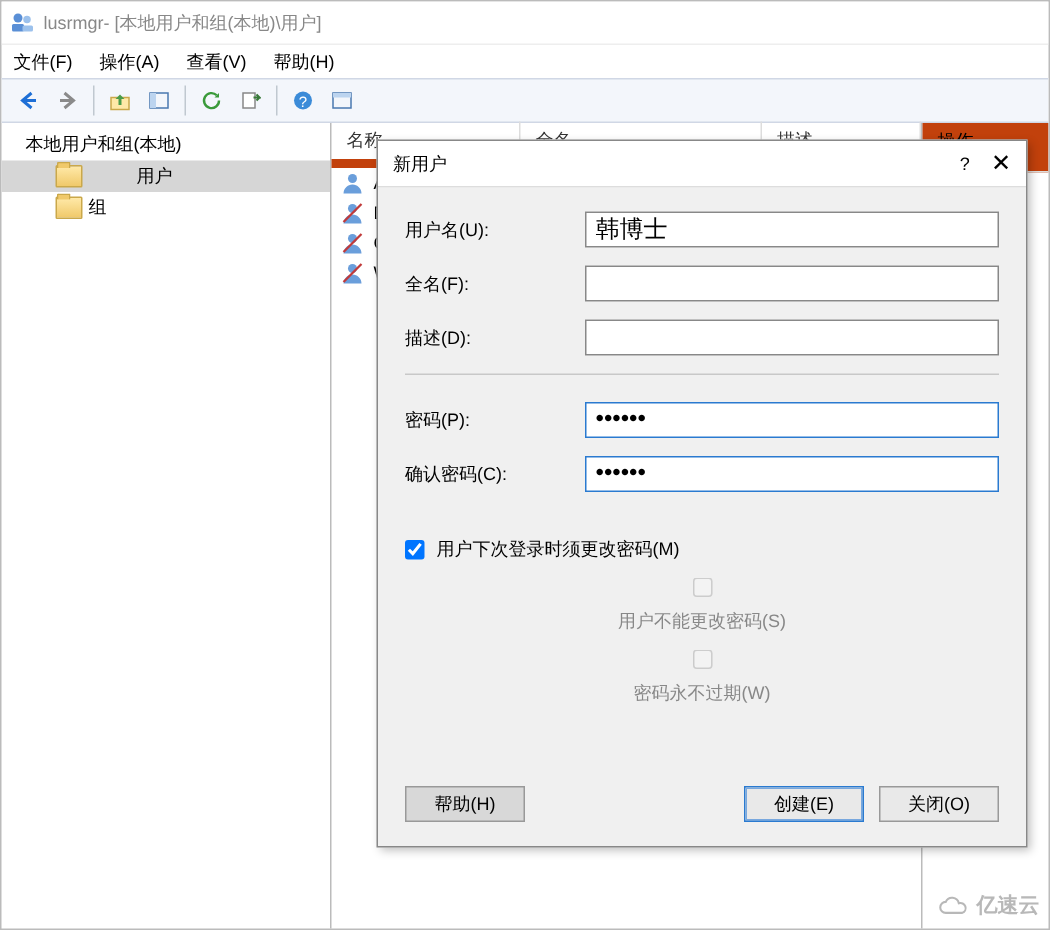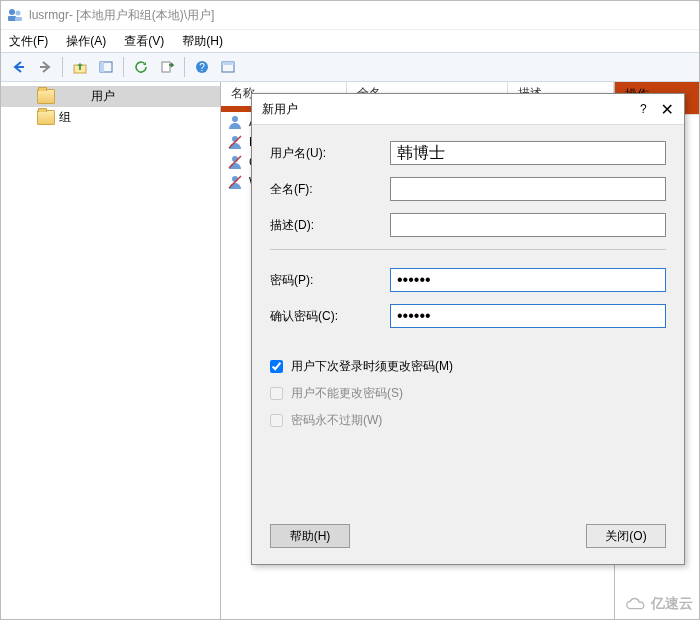--- a/index.html
+++ b/index.html
@@ -32,21 +32,21 @@
   .dlg-title .ctl{display:flex;gap:14px;align-items:center;}
   .dlg-title .times{font-size:16px;font-family:Arial;}
   .dlg-body{padding:16px 18px 0 18px;}
   .frow{display:flex;align-items:center;margin-bottom:12px;}
   .frow label{width:120px;color:#000;}
   .frow input[type=text],.frow input[type=password]{flex:1;height:22px;border:1px solid #888;padding:0 6px;font-family:inherit;font-size:16px;background:#fff;}
   .frow input.hl{border:1px solid #2a7ad0;}
   .hr{border:none;border-top:1px solid #c8c8c8;margin:10px 0 18px 0;}
   .ck{display:flex;align-items:center;gap:8px;margin-bottom:10px;}
   .ck input{width:13px;height:13px;margin:0;}
-  .ck.dis{color:#888;}
+  .ck.dis{color:#888;flex-direction:column;}
   .dlg-foot{position:absolute;bottom:16px;left:18px;right:18px;display:flex;justify-content:space-between;}
   .btn{min-width:80px;height:24px;border:1px solid #999;background:#e9e9e9;font-family:inherit;font-size:12px;padding:0 14px;cursor:default;}
   .btn.def{border:1px solid #2a7ad0;box-shadow:0 0 0 1px #79a8de inset;}
   .btn.hlp{background:#d8d8d8;}
   .wm{position:absolute;right:6px;bottom:6px;color:#b8b8b8;font-size:14px;font-weight:bold;display:flex;align-items:center;gap:4px;}
   .wm svg{width:22px;height:14px;}
 </style>
 </head>
 <body>
 
@@ -121,20 +121,27 @@
     <div class="tbtn">
         <svg width="14" height="14" viewBox="0 0 14 14">
           <rect x="1" y="2" width="12" height="10" fill="none" stroke="#4a78b0"></rect>
           <rect x="1" y="2" width="12" height="3" fill="#bcd4ef"></rect>
         </svg>
       </div>
   </div>
 
   <div class="body">
     <div class="tree">
+      <div class="treerow">
+        <span class="appicon"><svg viewBox="0 0 16 16">
+              <circle cx="5" cy="5" r="3" fill="#5a8fd6"></circle>
+              <circle cx="11" cy="6" r="2.5" fill="#9cc1ec"></circle>
+            </svg></span>
+        <span>本地用户和组(本地)</span>
+      </div>
       <div class="treerow child sel">
         <span class="foldericon"></span>
         <span>用户</span>
       </div>
       <div class="treerow child">
         <span class="foldericon"></span>
         <span>组</span>
       </div>
     </div>
 
@@ -222,20 +229,21 @@
         <span>用户不能更改密码(S)</span>
       </div>
       <div class="ck dis">
         <input type="checkbox" disabled="" style="">
         <span>密码永不过期(W)</span>
       </div>
     </div>
     <div class="dlg-foot">
       <button class="btn hlp">帮助(H)</button>
       <div style="display:flex;gap:10px">
+        <button class="btn def">创建(E)</button>
         <button class="btn" style="width:50px;overflow:hidden">关闭(O)</button>
       </div>
     </div>
   </div>
 
   <div class="wm">
     <svg viewBox="0 0 24 14">
         <path d="M6 12a4 4 0 010-8 5 5 0 019.5 1A3.5 3.5 0 0118 12H6z" fill="none" stroke="#b8b8b8" stroke-width="1.5"></path>
       </svg>
     <span>亿速云</span>

